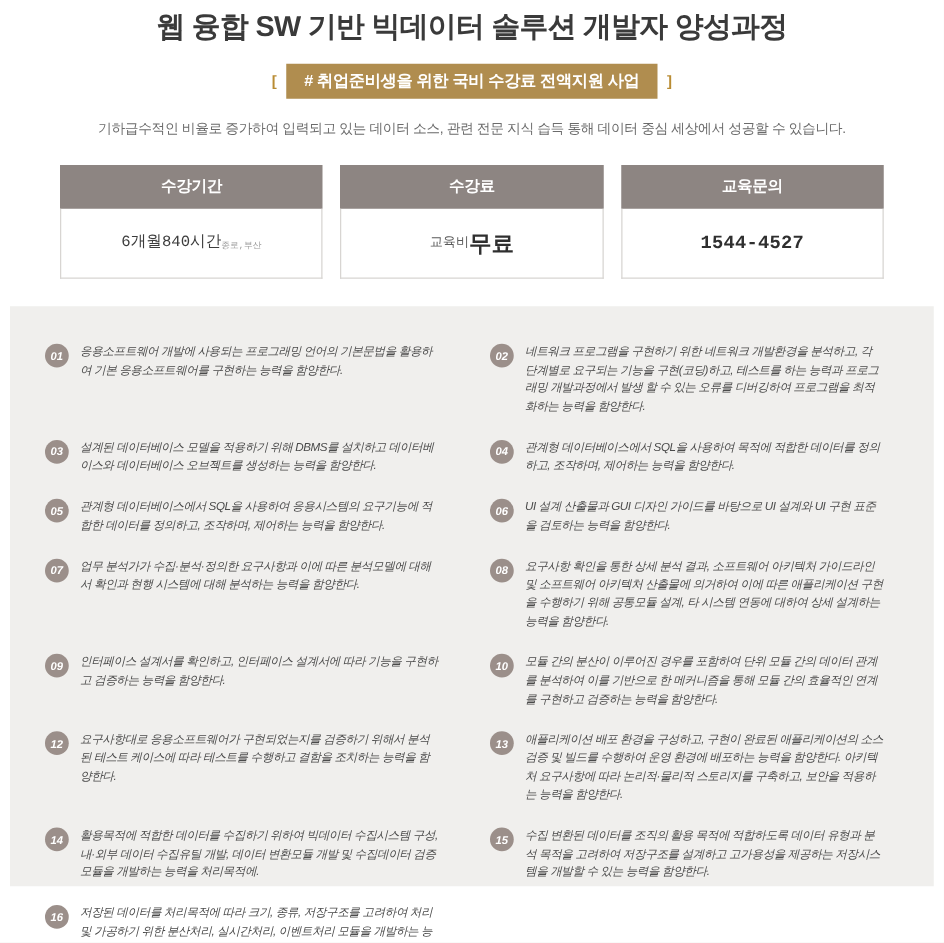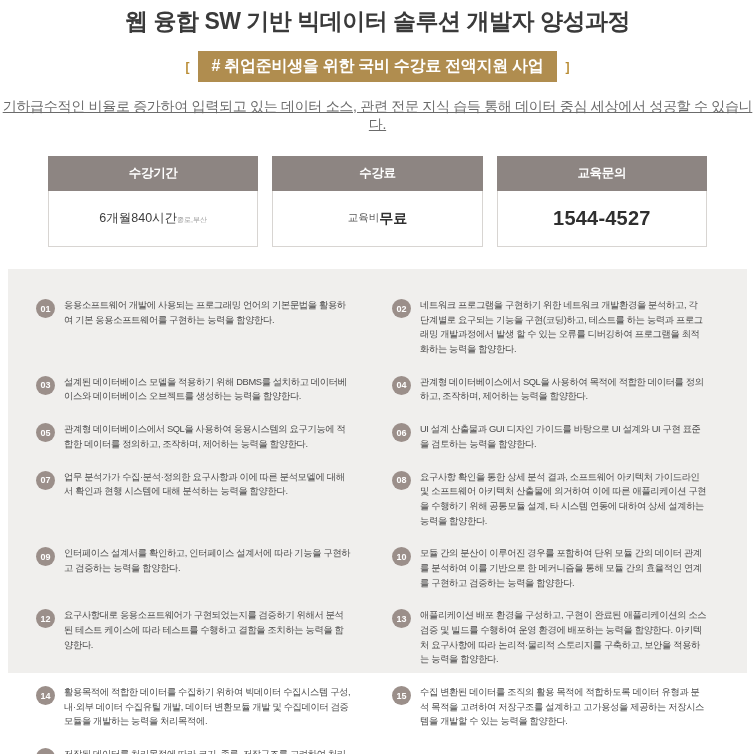--- a/index.html
+++ b/index.html
@@ -43,40 +43,40 @@
     margin-bottom: 16px;
   }
   .bracket {
     color: #b98c34;
     font-size: 12px;
     font-weight: bold;
   }
   .sub-badge {
     background: #b08d4f;
     color: #ffffff;
-    font-size: 16px;
+    font-size: 13px;
     font-weight: bold;
     padding: 5px 14px;
     letter-spacing: -0.3px;
     display: inline-block;
   }
   .lead {
-    font-size: 14px;
+    font-size: 11px;
     color: #6b6b6b;
     letter-spacing: -0.3px;
     margin: 16px 0 22px 0;
-    text-decoration: underline;
   }
 
   
   .cards {
     display: flex;
     justify-content: center;
     gap: 14px;
     padding: 0 48px;
+    font-family: Liberation Mono, monospace;
   }
   .card {
     flex: 1;
     background: #ffffff;
   }
   .card-head {
     background: #8d8582;
     color: #ffffff;
     font-size: 12.5px;
     font-weight: bold;
@@ -104,42 +104,43 @@
     font-size: 12.5px;
     color: #3c3c3c;
     line-height: 1.35;
   }
   .card-body .l3 {
     font-size: 7px;
     color: #9a9a9a;
     margin-top: 3px;
   }
   .card-body .big {
-    font-size: 20px;
+    font-size: 15px;
     font-weight: bold;
     color: #2f2f2f;
     letter-spacing: 0.2px;
   }
   .card-body .small-label {
     font-size: 10.5px;
     color: #5a5a5a;
     margin-bottom: 2px;
   }
   .card-body .free {
-    font-size: 14px;
+    font-size: 18px;
     font-weight: bold;
     color: #2f2f2f;
   }
 
   
   .panel {
     margin: 22px 8px 0 8px;
     background: #f0efed;
     padding: 20px 35px 24px 18px;
-    height: 404px;
+    height: 464px;
+    font-style: italic;
   }
   .grid {
     display: grid;
     grid-template-columns: 1fr 1fr;
     column-gap: 26px;
     row-gap: 0px;
   }
   .item {
     display: flex;
     align-items: flex-start;

